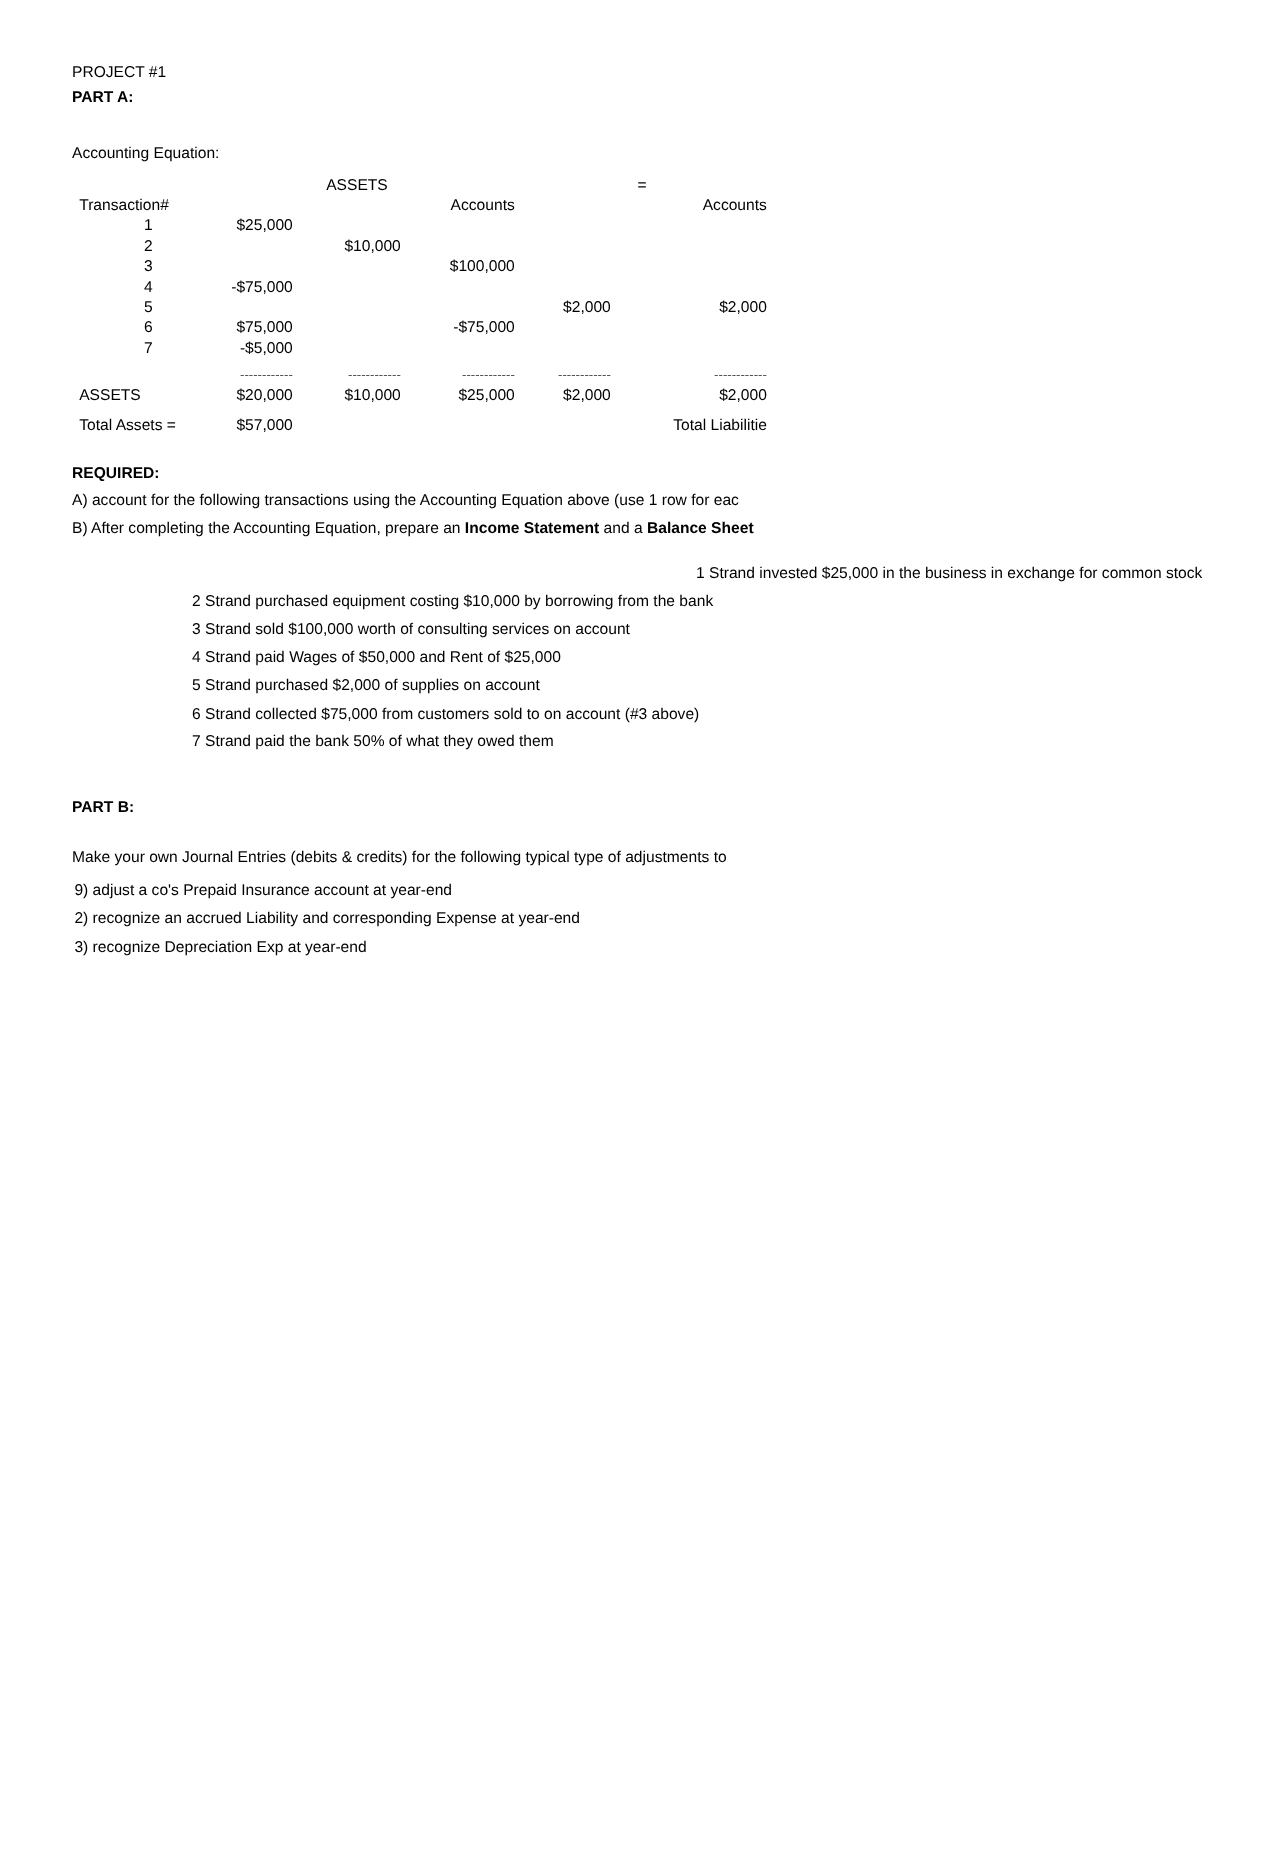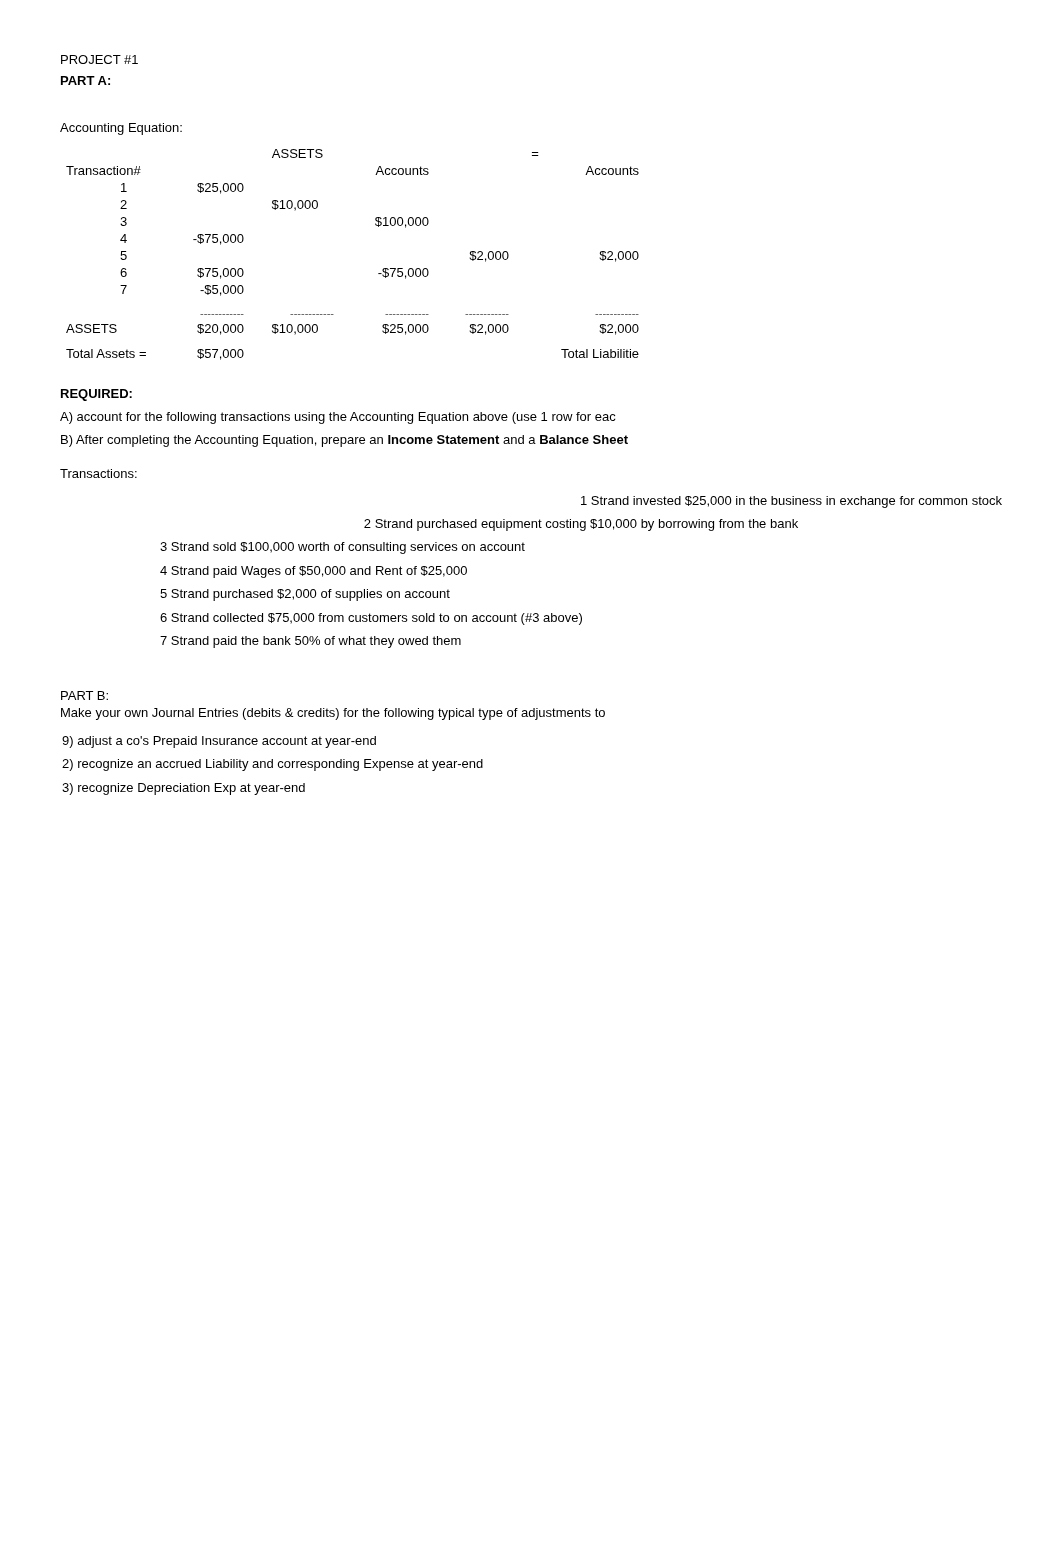--- a/index.html
+++ b/index.html
@@ -59,22 +59,22 @@
     .transaction-list {
       margin-left: 100px;
       line-height: 1.8;
     }
 
     .part-b-section {
       margin-top: 36px;
     }
 
     .part-b-title {
-      font-weight: normal;
-      margin-bottom: 0;
+      font-weight: bold;
+      margin-bottom: 24px;
     }
 
     .part-b-intro {
       margin-bottom: 6px;
       line-height: 1.5;
     }
 
     .part-b-items {
       margin-left: 2px;
       line-height: 1.8;
@@ -87,21 +87,21 @@
       font-size: 13px;
     }
 
     .acct-table td, .acct-table th {
       padding: 1px 6px;
       white-space: nowrap;
     }
 
     .col-transaction { width: 100px; text-align: left; }
     .col-cash { width: 90px; text-align: right; }
-    .col-equipment { width: 90px; text-align: center; }
+    .col-equipment { width: 90px; text-align: right; }
     .col-ar { width: 95px; text-align: right; }
     .col-supplies { width: 80px; text-align: right; }
     .col-equals { width: 40px; text-align: center; }
     .col-ap { width: 90px; text-align: right; }
 
     .dashes {
       color: #000;
     }
   </style>
 </head>
@@ -244,24 +244,23 @@
 
 <div class="required-section">
   <div class="required-label">REQUIRED:</div>
   <div class="required-text">A) account for the following transactions using the Accounting Equation above (use 1 row for eac</div>
   <div class="required-text">
     <span>B) After completing the Accounting Equation, prepare an </span><span class="bold">Income Statement</span><span> and a </span><span class="bold">Balance Sheet</span>
   </div>
 </div>
 
 <div class="transactions-section">
-  <div class="transactions-label">Transactions:</div>
   <div class="transaction-list">
       <div style="line-height: 1.8; text-align: right;">1 Strand invested $25,000 in the business in exchange for common stock</div>
-      <div style="line-height: 1.8; text-align: center;">2 Strand purchased equipment costing $10,000 by borrowing from the bank</div>
+      <div style="line-height: 1.8;">2 Strand purchased equipment costing $10,000 by borrowing from the bank</div>
       <div style="line-height: 1.8;">3 Strand sold $100,000 worth of consulting services on account</div>
       <div style="line-height: 1.8;">4 Strand paid Wages of $50,000 and Rent of $25,000</div>
       <div style="line-height: 1.8;">5 Strand purchased $2,000 of supplies on account</div>
       <div style="line-height: 1.8;">6 Strand collected $75,000 from customers sold to on account (#3 above)</div>
       <div style="line-height: 1.8;">7 Strand paid the bank 50% of what they owed them</div>
     </div>
 </div>
 
 <div class="part-b-section">
   <div class="part-b-title">PART B:</div>

